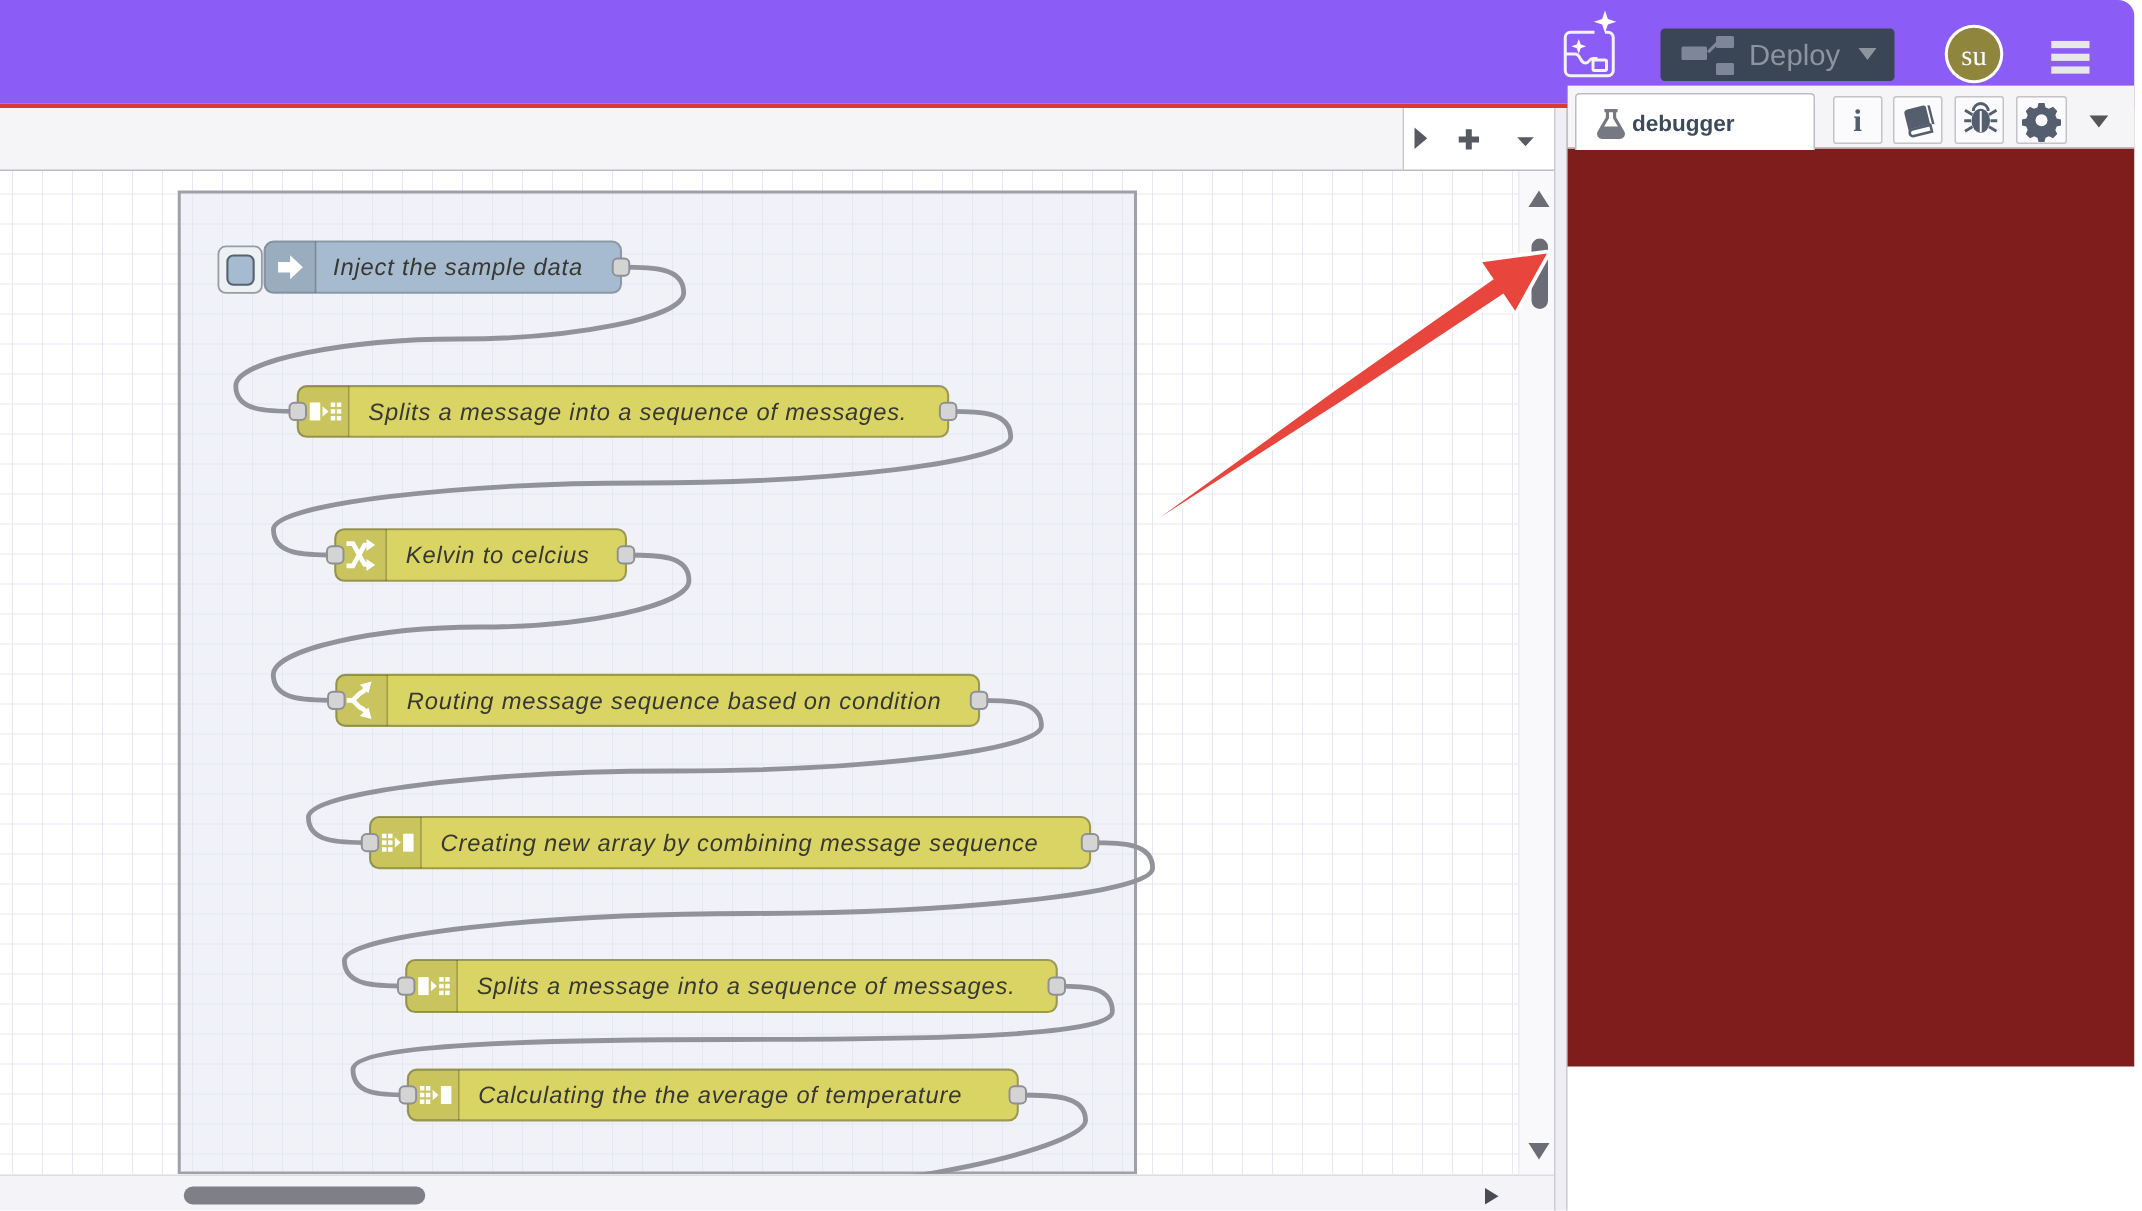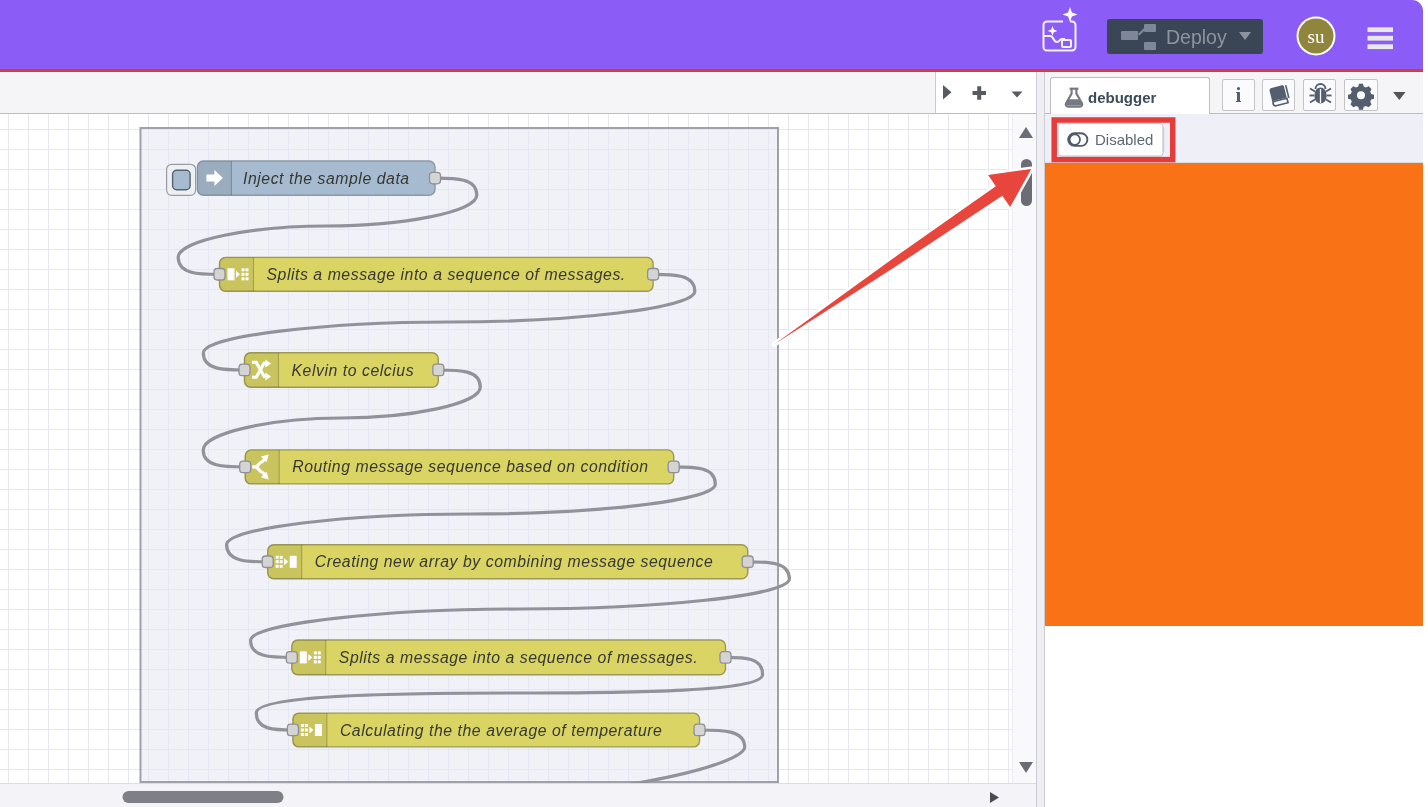--- a/index.html
+++ b/index.html
@@ -3,25 +3,25 @@
 <style>
 * { margin:0; padding:0; box-sizing:border-box; }
 html,body { width:1428px; height:807px; background:#fff; font-family:"Liberation Sans", sans-serif; overflow:hidden; }
 #app { position:absolute; left:0; top:0; width:1423px; height:807px; }
 #header { position:absolute; left:0; top:0; width:1423px; height:69px; background:#8b5cf6; border-top-right-radius:11px; }
 #redline { position:absolute; left:0; top:69px; width:1423px; height:3px; background:#d73a3a; }
 #tabbar { position:absolute; left:0; top:72px; width:1037px; height:42px; background:#f5f5f8; border-bottom:1px solid #bbbcc4; }
 #tabbar-btns { position:absolute; left:935px; top:72px; width:102px; height:42px; background:#fff; border-left:1px solid #ccc; border-bottom:1px solid #bbbcc4; }
 #canvas { position:absolute; left:0; top:114px; width:1012px; height:669px; background:#fff;
   background-image:linear-gradient(to right,#e7e7f2 1px,transparent 1px),linear-gradient(to bottom,#e7e7f2 1px,transparent 1px);
-  background-size:20px 20px; background-position:8px 15px; overflow:hidden;padding-left:21px; }
+  background-size:20px 20px; background-position:8px 15px; overflow:hidden; }
 #vscroll { position:absolute; left:1012px; top:114px; width:24px; height:669px; background:#f9f9fb; border-left:1px solid #ececf2; }
 #dragbar { position:absolute; left:1036px; top:72px; width:9px; height:735px; background:#efeff3; border-left:1px solid #ccccd4; border-right:1px solid #ccccd4; }
 #hscroll { position:absolute; left:0; top:783px; width:1036px; height:24px; background:#f4f4f8; border-top:1px solid #dcdce4; }
-#sidebar { position:absolute; left:1045px; top:72px; width:378px; height:554px; background:#f97316; }
+#sidebar { position:absolute; left:1045px; top:57px; width:378px; height:654px; background:#7f1d1d; }
 #sb-tabbar { position:absolute; left:0; top:0; width:378px; height:42px; background:#f5f5f8; border-bottom:1px solid #bbbcc4; }
 #sb-toolbar { position:absolute; left:0; top:42px; width:378px; height:49px; background:#eff0f7; border-bottom:1px solid #dcdce4; }
 #rightmargin { position:absolute; left:1423px; top:0; width:5px; height:807px; background:#fff; }
 .sbtn { position:absolute; top:6.5px; width:33px; height:32px; background:#fbfbfd; border:1px solid #c3c3c8; border-radius:2px; text-align:center; }
 #debugtab { position:absolute; left:4.5px; top:4.5px; width:160px; height:38px; background:#fff; border:1px solid #bbbcc4; border-bottom:none; border-radius:3px 3px 0 0; }
 </style></head><body>
 <div id="app">
 <div id="header">
   <svg width="1423" height="69" viewBox="0 0 1423 69">
 
@@ -222,30 +222,18 @@
         <g transform="translate(16,15.2)">
         <path d="M -2 -11.5 h 4 l 0.7 2.9 a 8.8 8.8 0 0 1 2.2 0.9 l 2.8 -1.3 l 2.8 2.8 l -1.3 2.8 a 8.8 8.8 0 0 1 0.9 2.2 l 2.9 0.7 v 4 l -2.9 0.7 a 8.8 8.8 0 0 1 -0.9 2.2 l 1.3 2.8 l -2.8 2.8 l -2.8 -1.3 a 8.8 8.8 0 0 1 -2.2 0.9 l -0.7 2.9 h -4 l -0.7 -2.9 a 8.8 8.8 0 0 1 -2.2 -0.9 l -2.8 1.3 l -2.8 -2.8 l 1.3 -2.8 a 8.8 8.8 0 0 1 -0.9 -2.2 l -2.9 -0.7 v -4 l 2.9 -0.7 a 8.8 8.8 0 0 1 0.9 -2.2 l -1.3 -2.8 l 2.8 -2.8 l 2.8 1.3 a 8.8 8.8 0 0 1 2.2 -0.9 z" fill="#555e6e"></path>
         <circle cx="0" cy="0" r="4" fill="#fbfbfd"></circle>
         </g>
       </svg>
     </div>
     <svg width="22" height="42" viewBox="0 0 22 42" style="position:absolute;left:343px;top:0;">
       <path d="M 5 20 l 12.5 0 l -6.25 8 z" fill="#555"></path>
     </svg>
   </div>
-  <div id="sb-toolbar">
-    <svg width="378" height="49" viewBox="0 0 378 49">
-      <rect x="13" y="9.5" width="105" height="32.5" rx="3" fill="#fff" stroke="#c2c2c8" stroke-width="1"></rect>
-      <line x1="118.5" y1="14" x2="118.5" y2="38" stroke="#ccc" stroke-width="1.5"></line>
-      <g stroke="#4e5a68" fill="none">
-        <rect x="23.2" y="19.3" width="19.2" height="12.6" rx="6.3" stroke-width="1.9"></rect>
-        <circle cx="29.8" cy="25.6" r="5.2" stroke-width="1.7"></circle>
-      </g>
-      <text x="50" y="31" font-size="15" fill="#5d6775" font-family="Liberation Sans">Disabled</text>
-      <rect x="9.2" y="6" width="118.5" height="39.6" fill="none" stroke="#e43b3b" stroke-width="5.5"></rect>
-    </svg>
-  </div>
 </div>
 <svg width="310" height="230" viewBox="760 140 310 230" style="position:absolute;left:760px;top:140px;">
   <polygon points="774.0,344.5 893.3,268.0 1002.3,195.7 1010.1,207.1 1031.3,169.0 988.1,174.9 995.8,186.2 888.8,261.4" fill="#e8463d" stroke="#fff" stroke-width="5" paint-order="stroke" stroke-linejoin="round"></polygon>
 </svg>
 <div id="rightmargin"></div>
 </div>
 
 </body></html>

